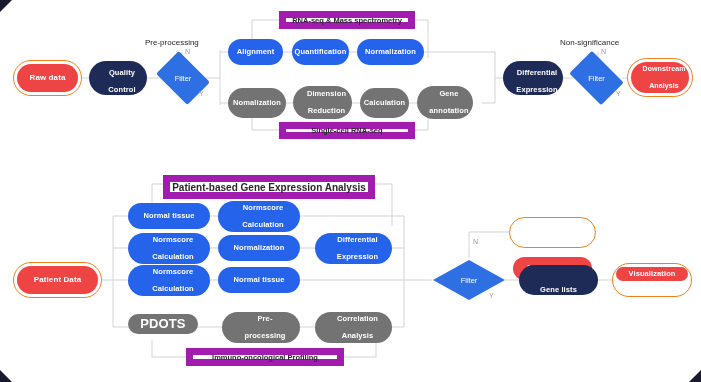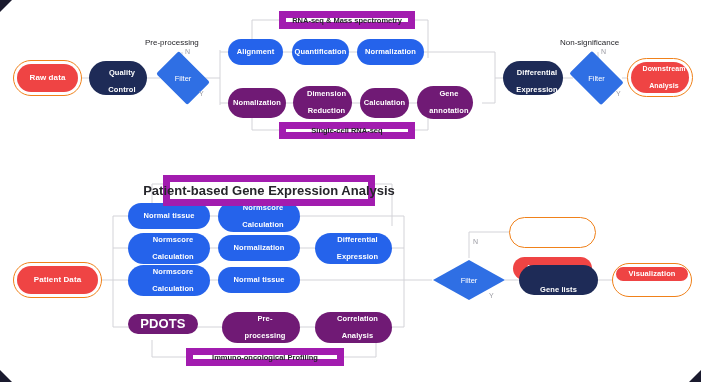--- a/index.html
+++ b/index.html
@@ -31,21 +31,21 @@
     border-radius:999px;
     color:#ffffff;
     line-height:1.15;
     letter-spacing:.1px;
     z-index:3;
     font-weight:bold;
   }
   .node span{display:block;width:100%;padding:0 4px;}
 
   .n-blue{background:#2563EB;}
-  .n-purple{background:#701a75;}
+  .n-purple{background:#737373;}
   .n-navy{background:#1E2B57;align-items:flex-end;}
   .n-orange{background:#ef4444;align-items:center;}
 
   
   .ring{
     position:absolute;
     box-sizing:border-box;
     border:1.2px solid #F0811A;
     border-radius:999px;
     background:#ffffff;
@@ -275,21 +275,21 @@
       <span>Downstream</span><br>
       <span>Analysis</span>
     </span>
   </div>
 
   <div class="ring" style="left:13px;top:262px;width:89px;height:36px;"></div>
   <div class="node n-orange" style="left:17px;top:266px;width:81px;height:28px;font-size:8px;">
     <span>Patient Data</span>
   </div>
 
-  <div class="group-box" style="left:163px;top:175px;width:212px;height:31px;font-size:13px;">Patient-based Gene Expression Analysis</div>
+  <div class="group-box" style="left:163px;top:175px;width:212px;height:24px;font-size:10px;">Patient-based Gene Expression Analysis</div>
 
   <div class="node n-blue" style="left:128px;top:203px;width:82px;height:26px;font-size:7.5px;">
     <span>Normal tissue</span>
   </div>
   <div class="node n-blue" style="left:218px;top:201px;width:82px;height:31px;font-size:7.5px;">
     <span>
       <span>Normscore</span><br>
       <span>Calculation</span>
     </span>
   </div>

